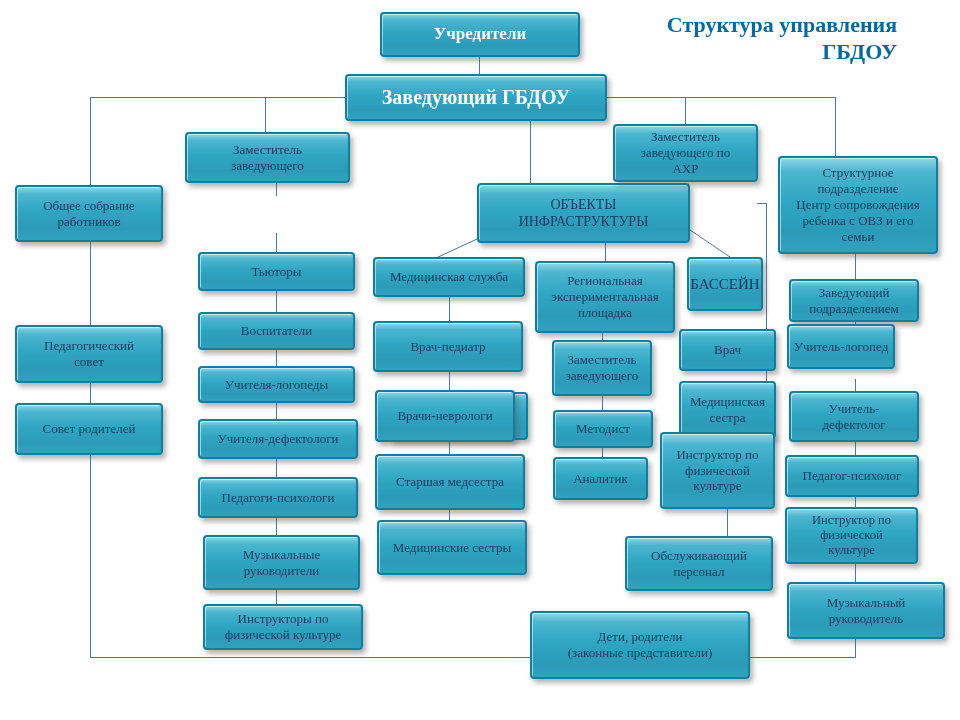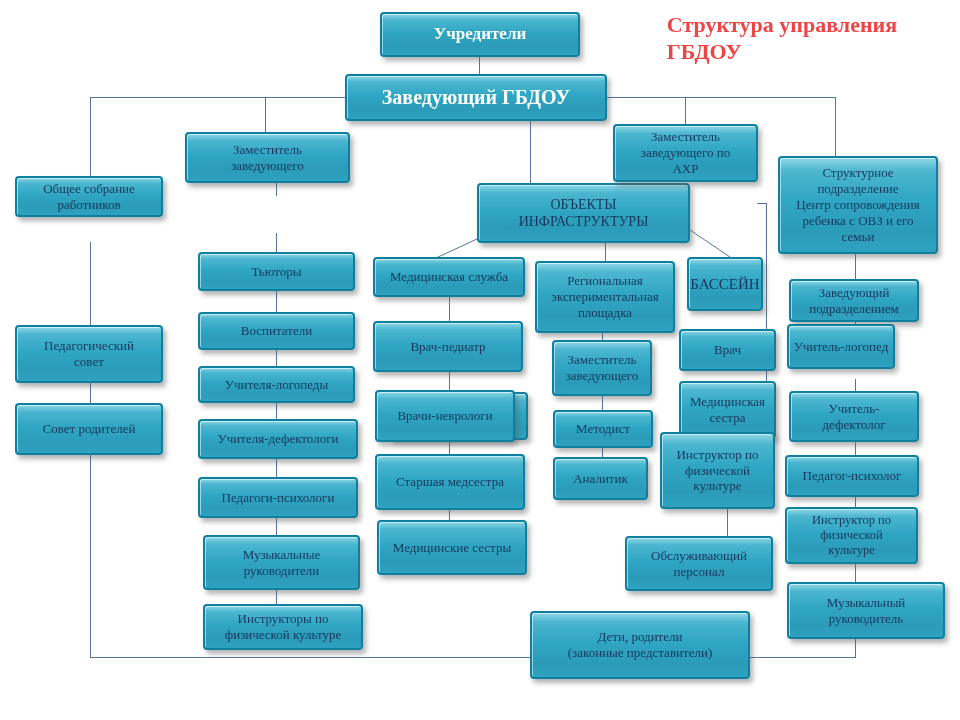--- a/index.html
+++ b/index.html
@@ -8,21 +8,21 @@
   .node{position:absolute;box-sizing:border-box;display:flex;align-items:center;justify-content:center;
         text-align:center;white-space:pre-line;color:#17375e;font-size:13px;line-height:1.22;
         background:linear-gradient(180deg,#8ed7e6 0%,#4cb6d0 14%,#2fa6c3 45%,#2b9bb8 78%,#2fa2bf 100%);
         border:2px solid #0f7fa0;border-radius:4px;padding:2px 4px;
         box-shadow:3px 4px 5px rgba(90,90,90,.45), inset 1px 1px 0 rgba(255,255,255,.55);
         z-index:3;}
   .hl{color:#ffffff;font-weight:bold;}
   .back{z-index:2;}
   .cl{position:absolute;background:#54749c;z-index:1;}
   .title{position:absolute;left:612px;top:6px;width:340px;height:64px;display:flex;align-items:center;justify-content:center;
-         text-align:left;white-space:pre-line;color:#ef4444;font-weight:bold;font-size:22px;line-height:1.25;z-index:3;}
+         text-align:right;white-space:pre-line;color:#0369a1;font-weight:bold;font-size:22px;line-height:1.25;z-index:3;}
   svg.diag{position:absolute;left:0;top:0;z-index:1;}
 </style>
 </head>
 <body>
 
 <div id="stage">
 
   <div class="title">Структура управления
 ГБДОУ</div>
 
@@ -68,21 +68,21 @@
 
   <div class="cl" style="left:90px;top:97px;width:255px;height:1px"></div>
   <div class="cl" style="left:607px;top:97px;width:228px;height:1px"></div>
   <div class="cl" style="left:90px;top:657px;width:440px;height:1px"></div>
   <div class="cl" style="left:750px;top:657px;width:106px;height:1px"></div>
   <div class="cl" style="left:757px;top:203px;width:9px;height:1px"></div>
 
   <div class="node hl" style="left:380px;top:12px;width:200px;height:45px;font-size:17px">Учредители</div>
   <div class="node hl" style="left:345px;top:74px;width:262px;height:47px;font-size:20px">Заведующий ГБДОУ</div>
 
-  <div class="node" style="left:15px;top:176px;width:148px;height:41px">Общее собрание
+  <div class="node" style="left:15px;top:185px;width:148px;height:57px">Общее собрание
 работников</div>
   <div class="node" style="left:15px;top:325px;width:148px;height:58px">Педагогический
 совет</div>
   <div class="node" style="left:15px;top:403px;width:148px;height:52px">Совет родителей</div>
 
   <div class="node" style="left:185px;top:132px;width:165px;height:51px">Заместитель
 заведующего</div>
   <div class="node" style="left:198px;top:252px;width:157px;height:39px">Тьюторы</div>
   <div class="node" style="left:198px;top:366px;width:157px;height:37px">Учителя-логопеды</div>
   <div class="node" style="left:198px;top:312px;width:157px;height:38px">Воспитатели</div>

